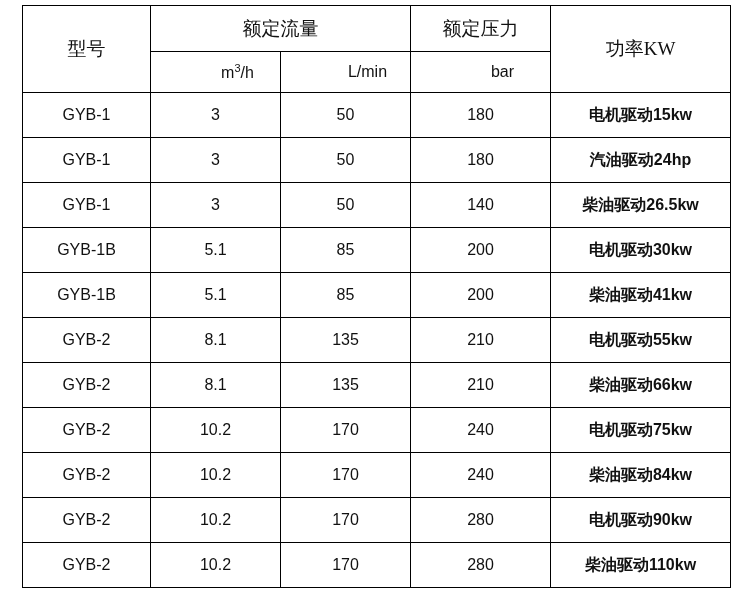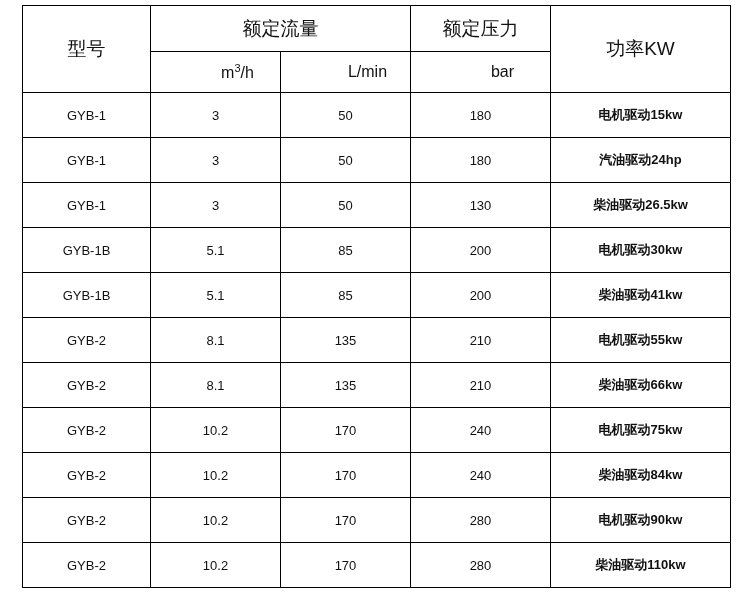--- a/index.html
+++ b/index.html
@@ -40,29 +40,30 @@
   .col-model   { width: 128px; }
   .col-flow1   { width: 130px; }
   .col-flow2   { width: 130px; }
   .col-press   { width: 140px; }
   .col-power   { width: 180px; }
 
   tr.head-main td {
     height: 45px;
     font-size: 19px;
     font-weight: normal;
+    font-family: Liberation Serif, serif;
   }
   tr.head-sub td {
     height: 40px;
     font-size: 16px;
     padding-left: 44px;
   }
   tr.data td {
     height: 44px;
-    font-size: 13px;
+    font-size: 16px;
   }
   td.unit-cell {
     font-size: 16px;
   }
   .sup {
     font-size: 11px;
     vertical-align: super;
   }
   .power-cell {
     font-size: 17px;
@@ -108,21 +109,21 @@
         <td>GYB-1</td>
         <td>3</td>
         <td>50</td>
         <td>180</td>
         <td class="power-cell">汽油驱动24hp</td>
       </tr>
       <tr class="data">
         <td>GYB-1</td>
         <td>3</td>
         <td>50</td>
-        <td>130</td>
+        <td>140</td>
         <td class="power-cell">柴油驱动26.5kw</td>
       </tr>
       <tr class="data">
         <td>GYB-1B</td>
         <td>5.1</td>
         <td>85</td>
         <td>200</td>
         <td class="power-cell">电机驱动30kw</td>
       </tr>
       <tr class="data">

